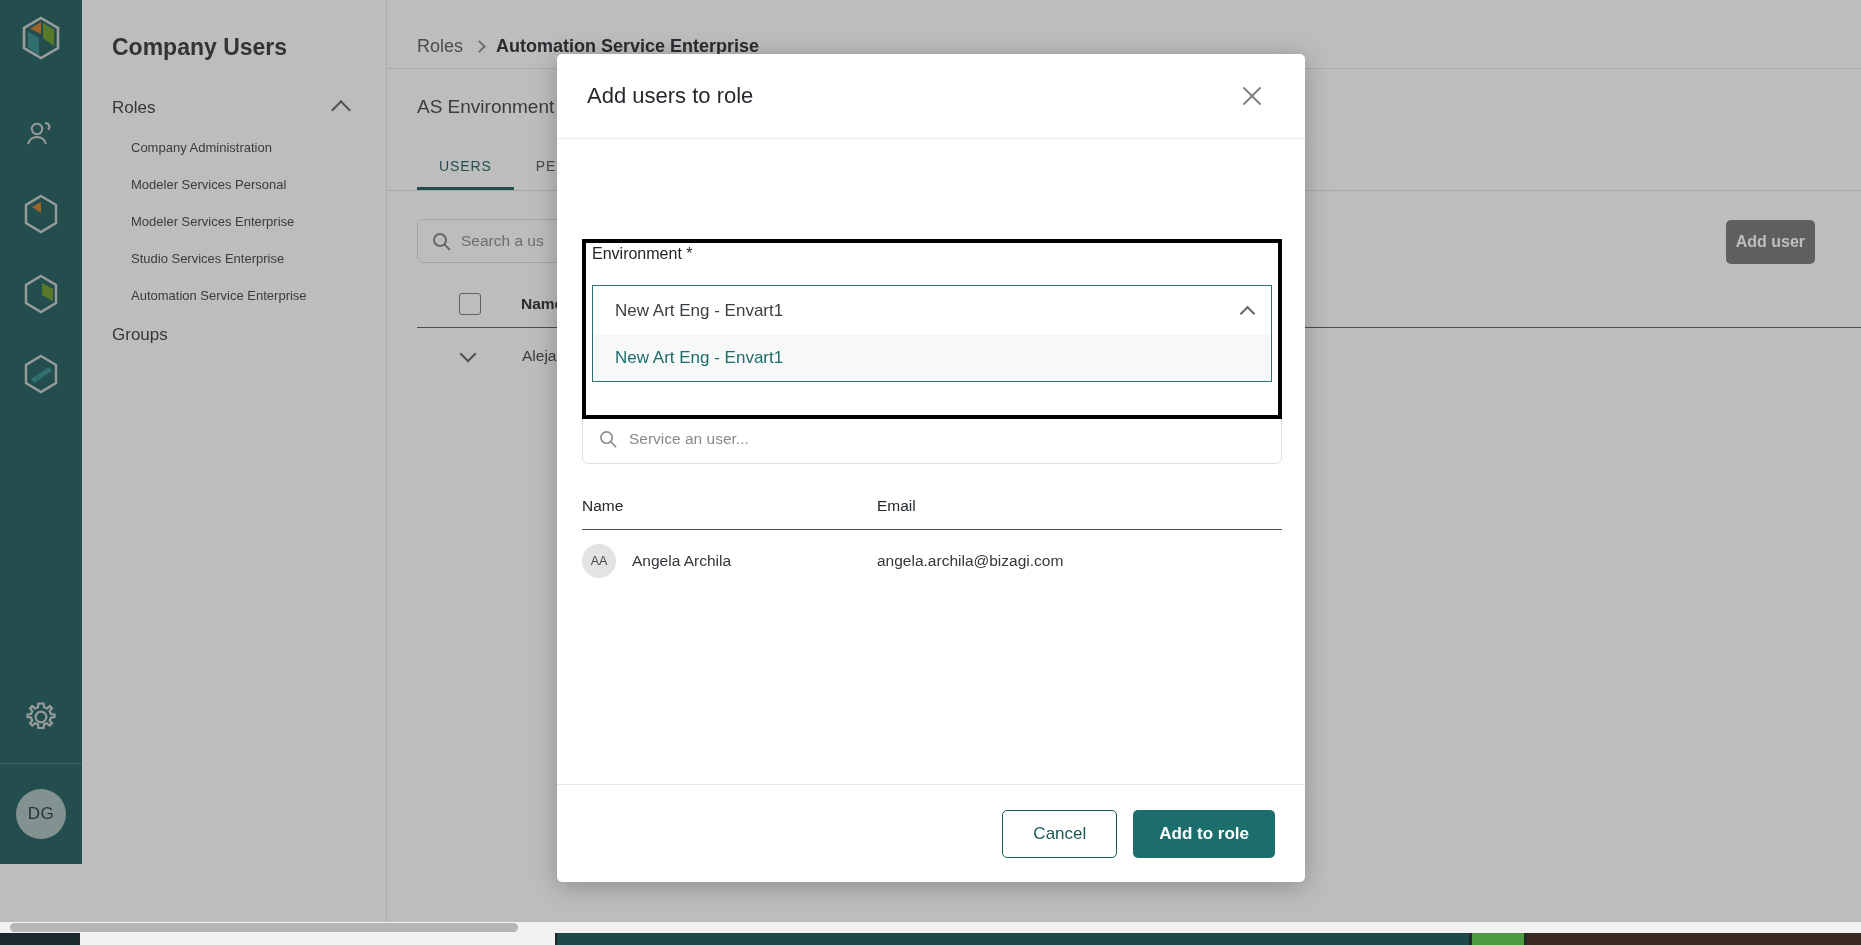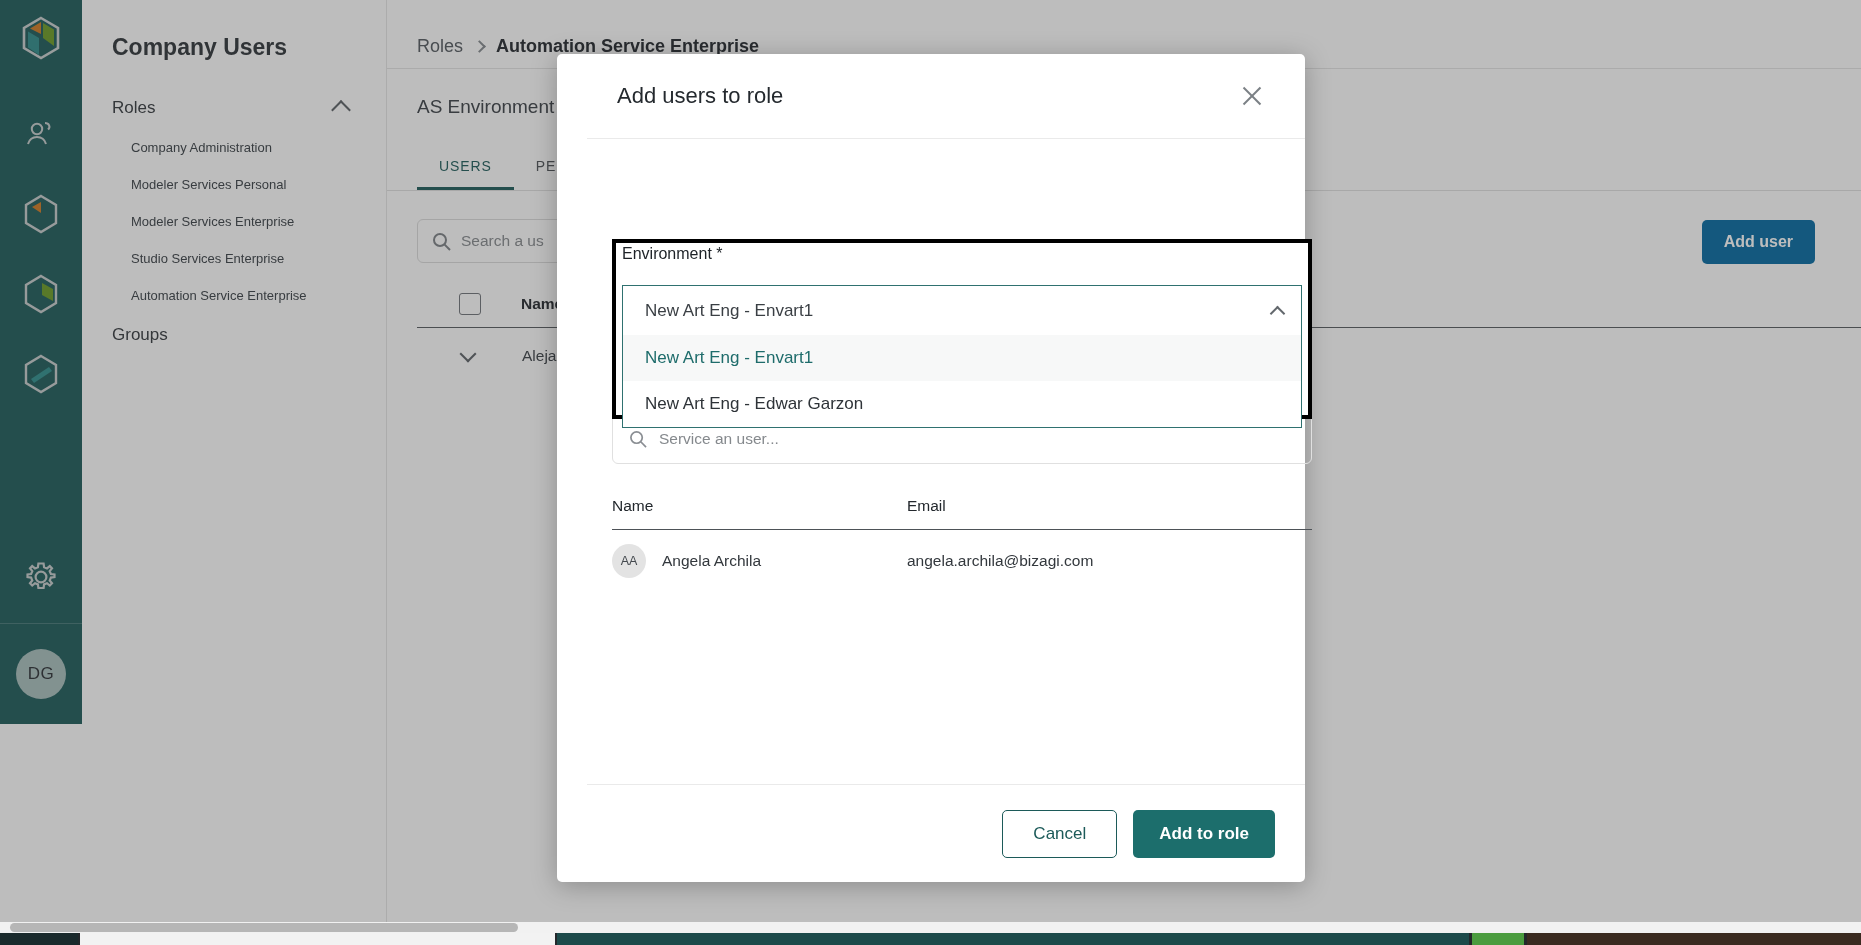--- a/index.html
+++ b/index.html
@@ -24,21 +24,21 @@
   #dimOverlay {
     position: absolute;
     left: 0; top: 0; width: 1861px; height: 933px;
     background: rgba(54,54,54,0.33);
     z-index: 40;
     pointer-events: none;
   }
 
   
   .rail {
-    width: 82px; height: 724px;
+    width: 82px; height: 864px;
     background: #1c5a59;
     display: flex; flex-direction: column; align-items: center;
     flex: 0 0 82px;
     position: relative;
   }
   .rail-logo { margin-top: 16px; margin-bottom: 30px; }
   .rail-ico {
     width: 82px; height: 80px;
     display: flex; align-items: center; justify-content: center;
     cursor: pointer;
@@ -144,33 +144,33 @@
     width: 12px; height: 12px;
     border-right: 2px solid #5c6166; border-bottom: 2px solid #5c6166;
     transform: rotate(45deg);
     margin-left: 45px; margin-right: 48px; margin-top: -5px;
     cursor: pointer;
   }
   .td { font-size: 15.5px; color: #3b4046; }
 
   .addbtn {
     position: absolute; right: 46px; top: 220px;
-    background: #0369a1; color: #ffffff;
+    background: #737373; color: #ffffff;
     font-size: 16px; font-weight: bold;
-    padding: 13px 22px; border: none; border-radius: 5px;
+    padding: 13px 10px; border: none; border-radius: 5px;
     cursor: pointer;
   }
 
   
   .modal {
     position: absolute; z-index: 60;
     left: 557px; top: 54px; width: 748px; height: 828px;
     background: #ffffff; border-radius: 5px;
     box-shadow: 0 4px 26px rgba(0,0,0,0.26);
-    display: flex; flex-direction: column; padding-left: 30px;
+    display: flex; flex-direction: column;
   }
   .modal-head {
     height: 85px; display: flex; align-items: center;
     justify-content: space-between; padding: 0 38px 0 30px;
     border-bottom: 1px solid #eaeaea;
   }
   .modal-title { font-size: 22px; color: #24292e; }
   .xbtn {
     width: 30px; height: 30px; position: relative; cursor: pointer;
   }
@@ -402,23 +402,20 @@
 
       <div class="field-wrap">
         <div class="field-label">Environment *</div>
         <div class="select-shell">
           <div class="select-value">
             <span>New Art Eng - Envart1</span>
             <span class="caret-up"></span>
           </div>
           <div class="opt sel">
             <span>New Art Eng - Envart1</span>
-          </div>
-          <div class="opt plain">
-            <span>New Art Eng - Edwar Garzon</span>
           </div>
         </div>
       </div>
 
       <div class="user-search">
         <svg width="18" height="18" viewBox="0 0 19 19">
           <circle cx="8" cy="8" r="6" fill="none" stroke="#8a8e93" stroke-width="1.8"></circle>
           <line x1="12.4" y1="12.4" x2="18" y2="18" stroke="#8a8e93" stroke-width="1.8"></line>
         </svg>
         <span class="ph">Service an user...</span>

